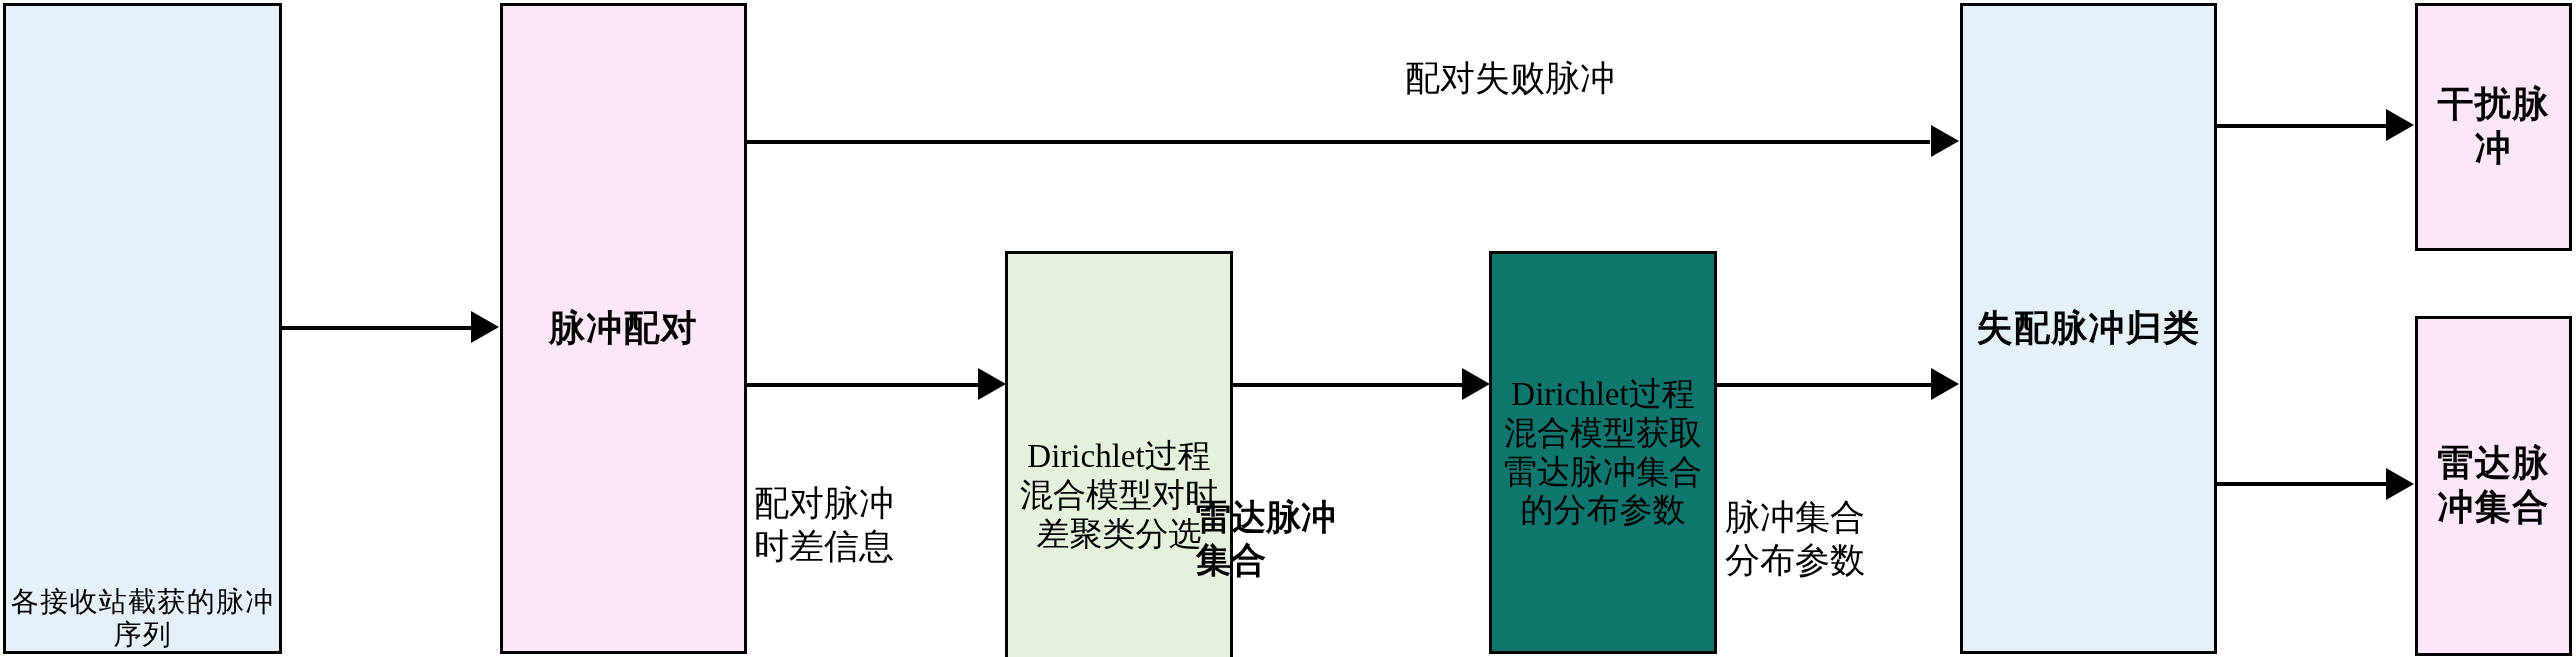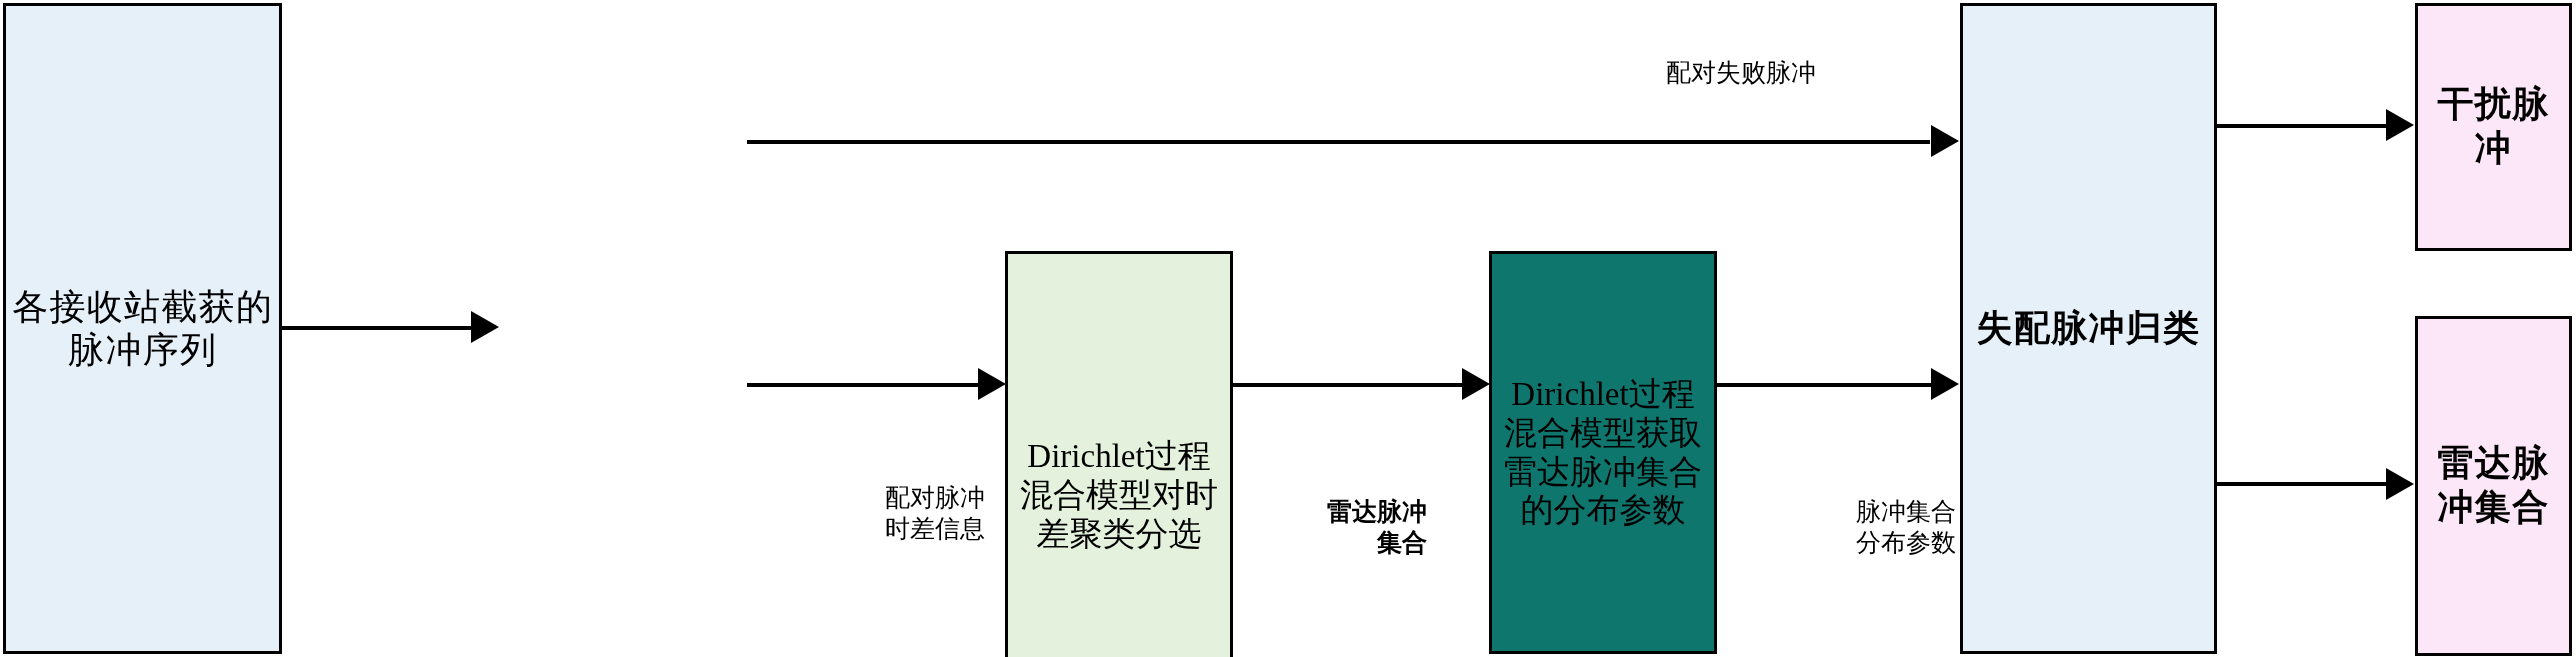--- a/index.html
+++ b/index.html
@@ -30,21 +30,21 @@
     justify-content: center;
     text-align: center;
     line-height: 1.18;
   }
   .node .label {
     display: block;
     width: 100%;
     padding: 0 3.8px;
     box-sizing: border-box;
   }
-  .node-cn   { font-size: 36px; letter-spacing: 1.3px; }
+  .node-cn   { font-size: 28px; letter-spacing: 1.3px; align-items: flex-end; }
   .node-cn-v { font-size: 36px; letter-spacing: 1.3px; }
   .node-mixed{ font-size: 33px; letter-spacing: 0px; }
 
   
   .vtext {
     display: block;
     width: 1em;
     margin: 0 auto;
     word-break: break-all;
     line-height: 1.22;
@@ -63,39 +63,42 @@
     width: 0;
     height: 0;
     border-top: 16.7px solid transparent;
     border-bottom: 16.7px solid transparent;
     border-left: 28px solid #000000;
   }
 
   
   .edge-label {
     position: absolute;
-    font-size: 25px;
+    font-size: 35px;
     line-height: 1.22;
-    text-align: right;
+    text-align: left;
     white-space: pre-line;
     color: #000000;
   }
 </style>
 </head>
 <body>
 
 <div id="canvas">
 
   <div class="node node-cn" style="left:3.2px; top:3.2px; width:279px; height:651px; background:#e5f0f8;">
     <span class="label">各接收站截获的脉冲序列</span>
   </div>
 
   <div class="edge-line edge-h" style="left:282px; top:326px; width:189px;"></div>
   <div class="arrowhead" style="left:471px; top:311px;"></div>
 
+  <div class="node node-cn-v" style="left:500px; top:3.2px; width:247px; height:651px; background:#fbe7f7;">
+    <span class="label vtext">脉冲配对</span>
+  </div>
 
   <div class="edge-line edge-h" style="left:747px; top:140px; width:1183px;"></div>
   <div class="arrowhead" style="left:1931px; top:125px;"></div>
   <div class="edge-label" style="left:1405px; top:58px; width:411px;">配对失败脉冲</div>
 
   <div class="edge-line edge-h" style="left:747px; top:383px; width:231px;"></div>
   <div class="arrowhead" style="left:978px; top:368px;"></div>
   <div class="edge-label" style="left:754px; top:483px; width:231px;">配对脉冲
 时差信息</div>
 

